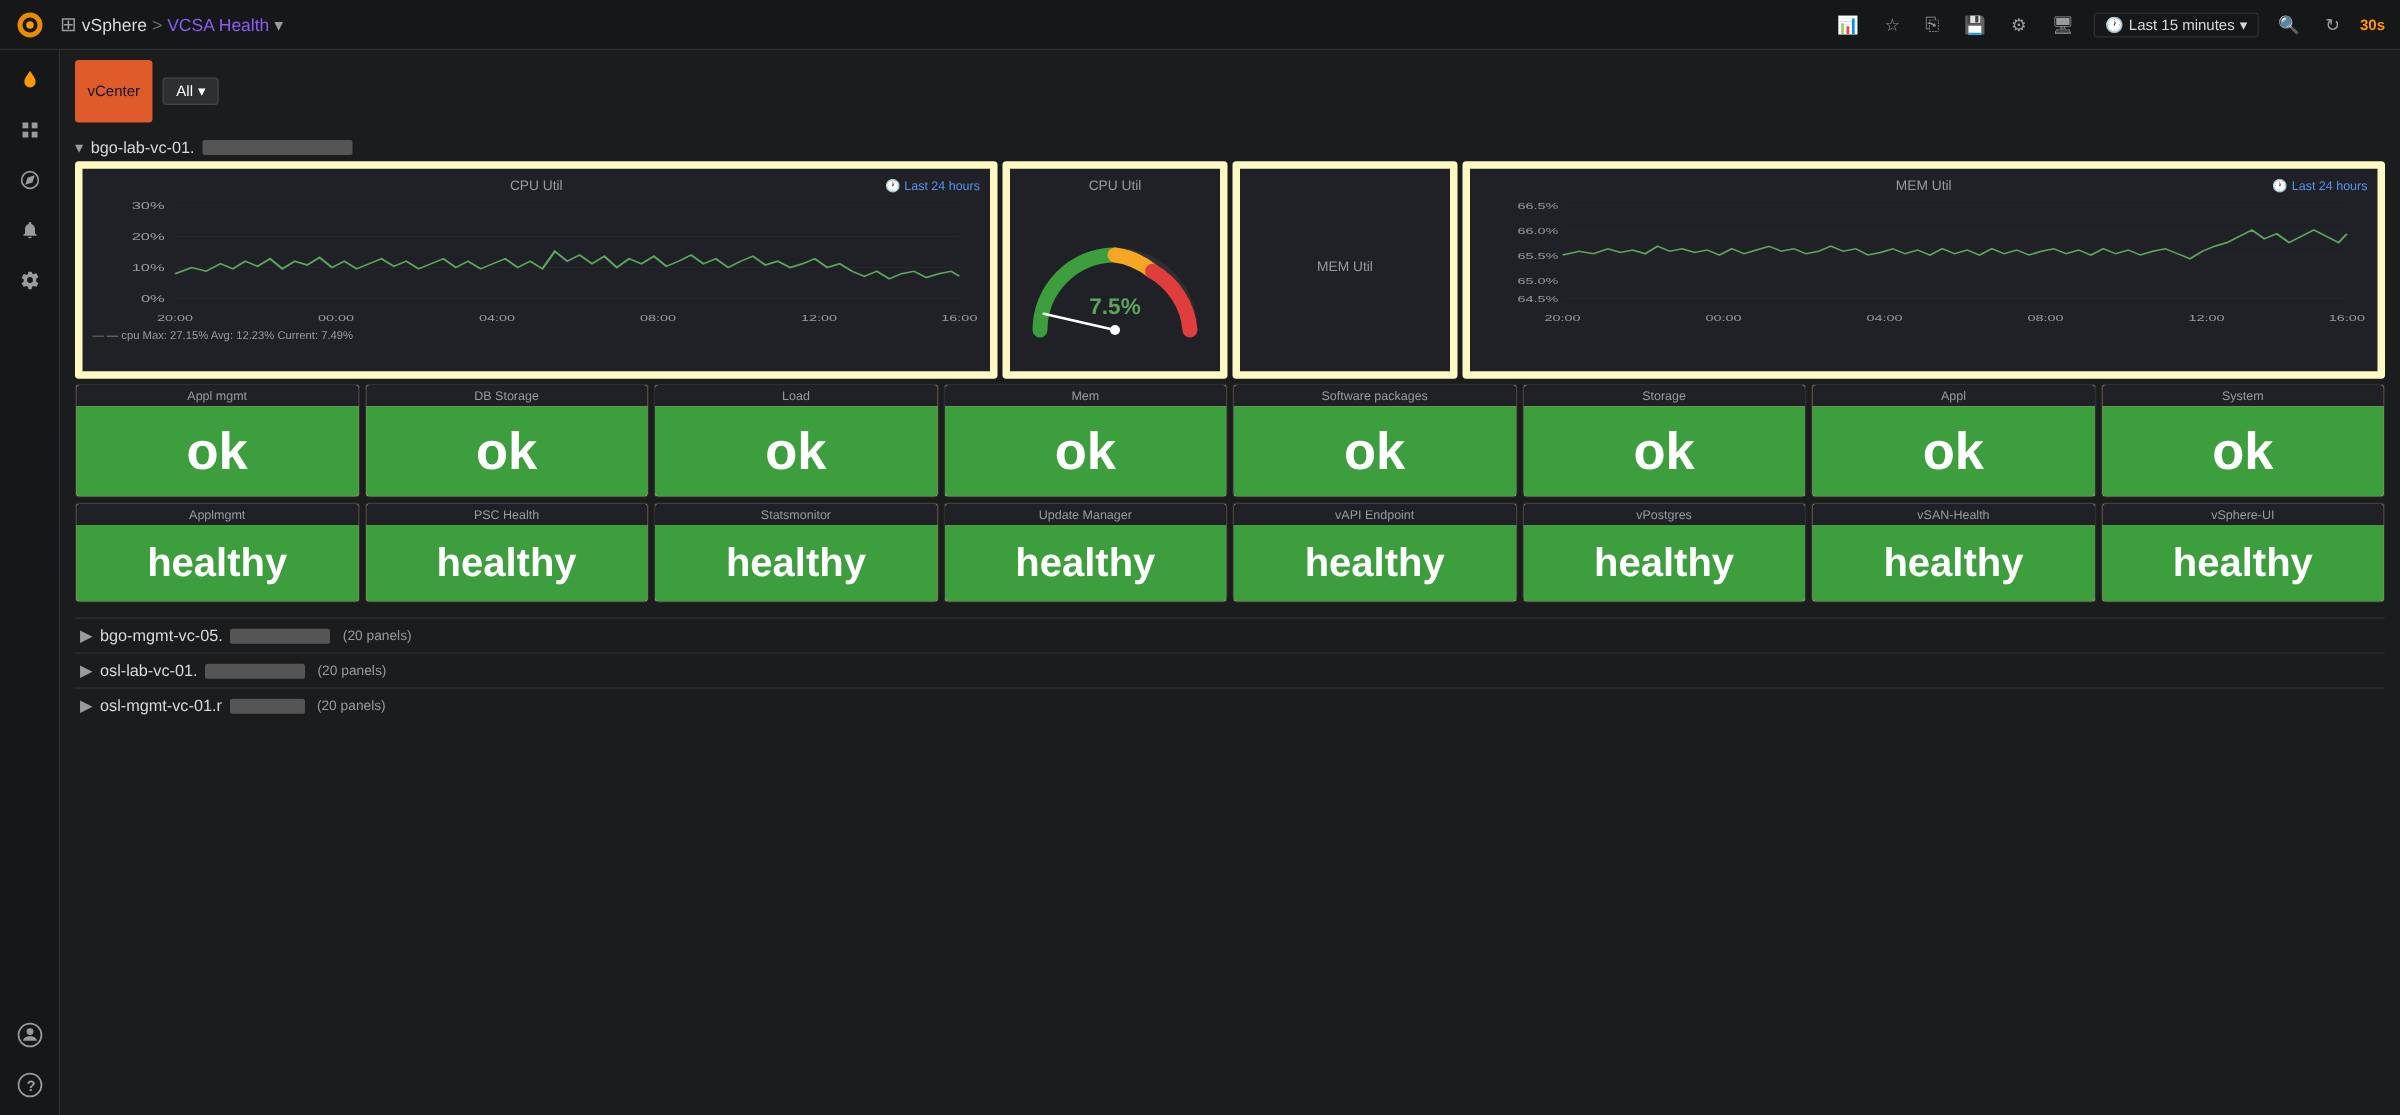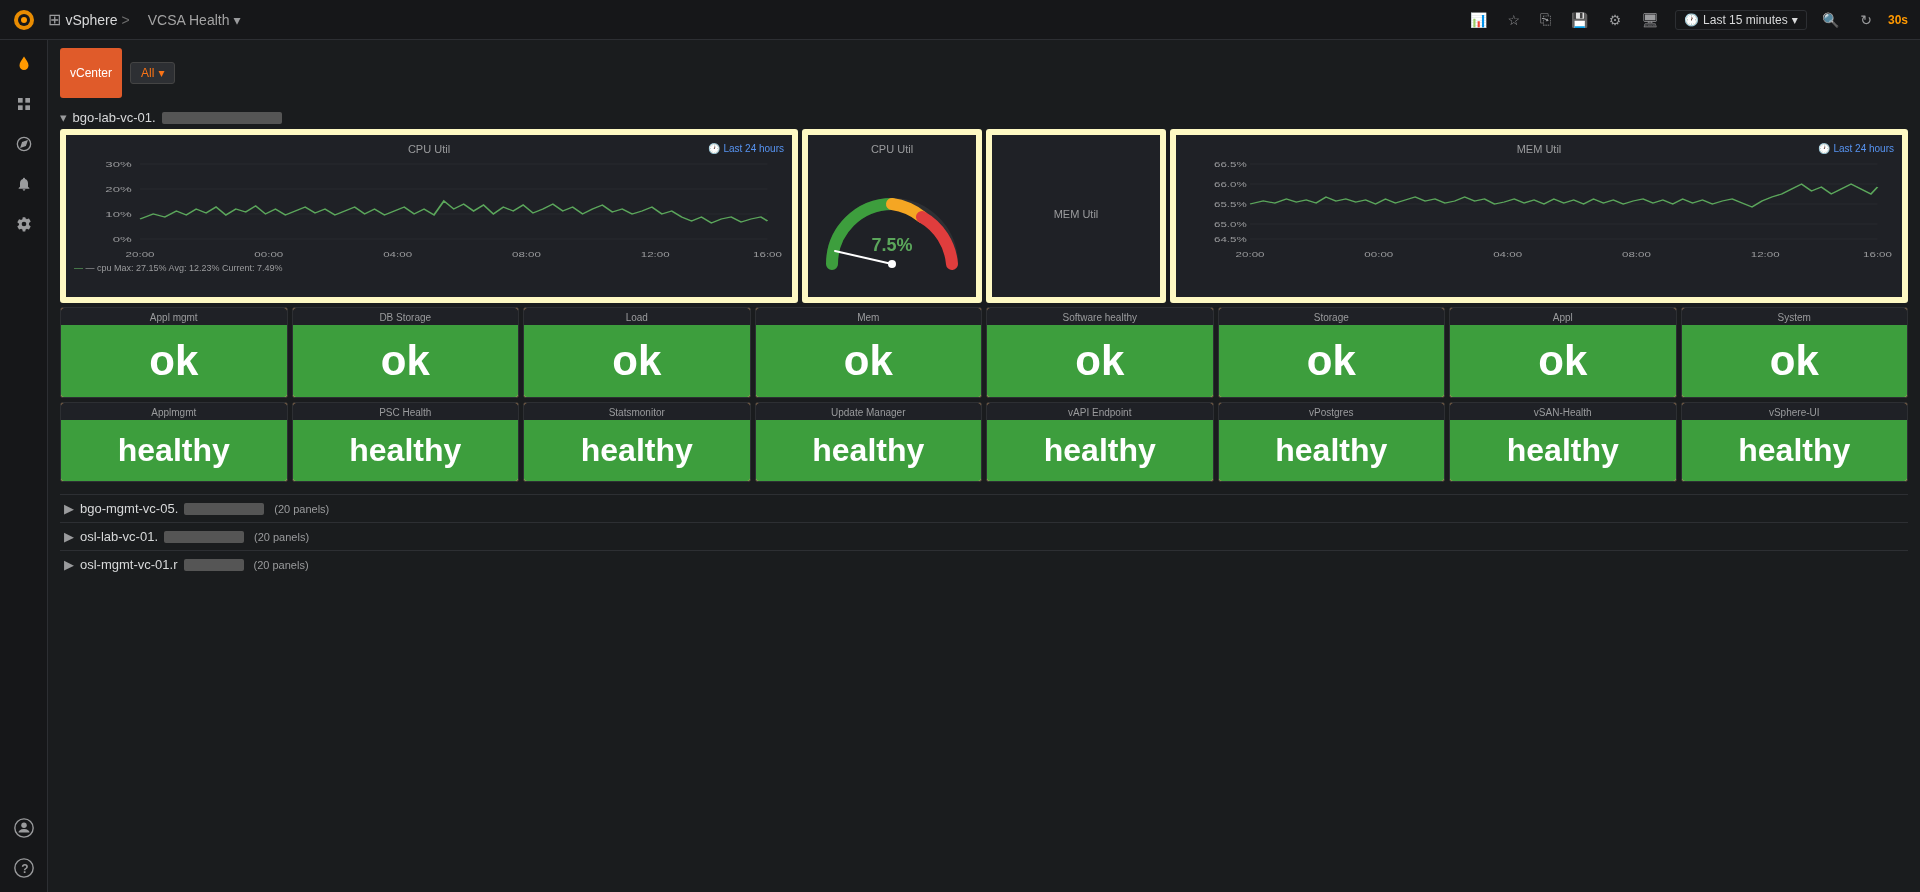--- a/index.html
+++ b/index.html
@@ -31,21 +31,21 @@
       margin-right: 4px;
     }
     .navbar-breadcrumb {
       display: flex;
       align-items: center;
       gap: 4px;
       color: #d8d9da;
       font-size: 14px;
     }
     .navbar-breadcrumb .sep { color: #6e6e6e; }
-    .navbar-breadcrumb .current { color: #a3a3a3; margin-left: 14px; }
+    .navbar-breadcrumb .current { color: #8b5cf6; }
     .navbar-right {
       display: flex;
       align-items: center;
       gap: 12px;
       color: #9a9b9d;
       font-size: 12px;
     }
     .navbar-right .icon-btn {
       background: none;
       border: none;
@@ -113,30 +113,30 @@
     }
     
     .filter-bar {
       display: flex;
       align-items: center;
       gap: 8px;
       margin-bottom: 8px;
     }
     .filter-btn {
       background: #e05b2a;
-      color: #ffffff;
+      color: #0f172a;
       border: none;
       border-radius: 3px;
       padding: 18px 10px;
       cursor: pointer;
       font-size: 12px;
     }
     .filter-dropdown {
       background: #2d2f33;
-      color: #f97316;
+      color: #ffffff;
       border: 1px solid #444;
       border-radius: 3px;
       padding: 3px 10px;
       cursor: pointer;
       font-size: 12px;
       display: flex;
       align-items: center;
       gap: 4px;
     }
     
@@ -471,21 +471,21 @@
         </div>
         <div class="status-cell">
           <div class="status-cell-label">Load</div>
           <div class="status-cell-value ok-green">ok</div>
         </div>
         <div class="status-cell">
           <div class="status-cell-label">Mem</div>
           <div class="status-cell-value ok-green">ok</div>
         </div>
         <div class="status-cell">
-          <div class="status-cell-label">Software healthy</div>
+          <div class="status-cell-label">Software packages</div>
           <div class="status-cell-value ok-green">ok</div>
         </div>
         <div class="status-cell">
           <div class="status-cell-label">Storage</div>
           <div class="status-cell-value ok-green">ok</div>
         </div>
         <div class="status-cell">
           <div class="status-cell-label">Appl</div>
           <div class="status-cell-value ok-green">ok</div>
         </div>

